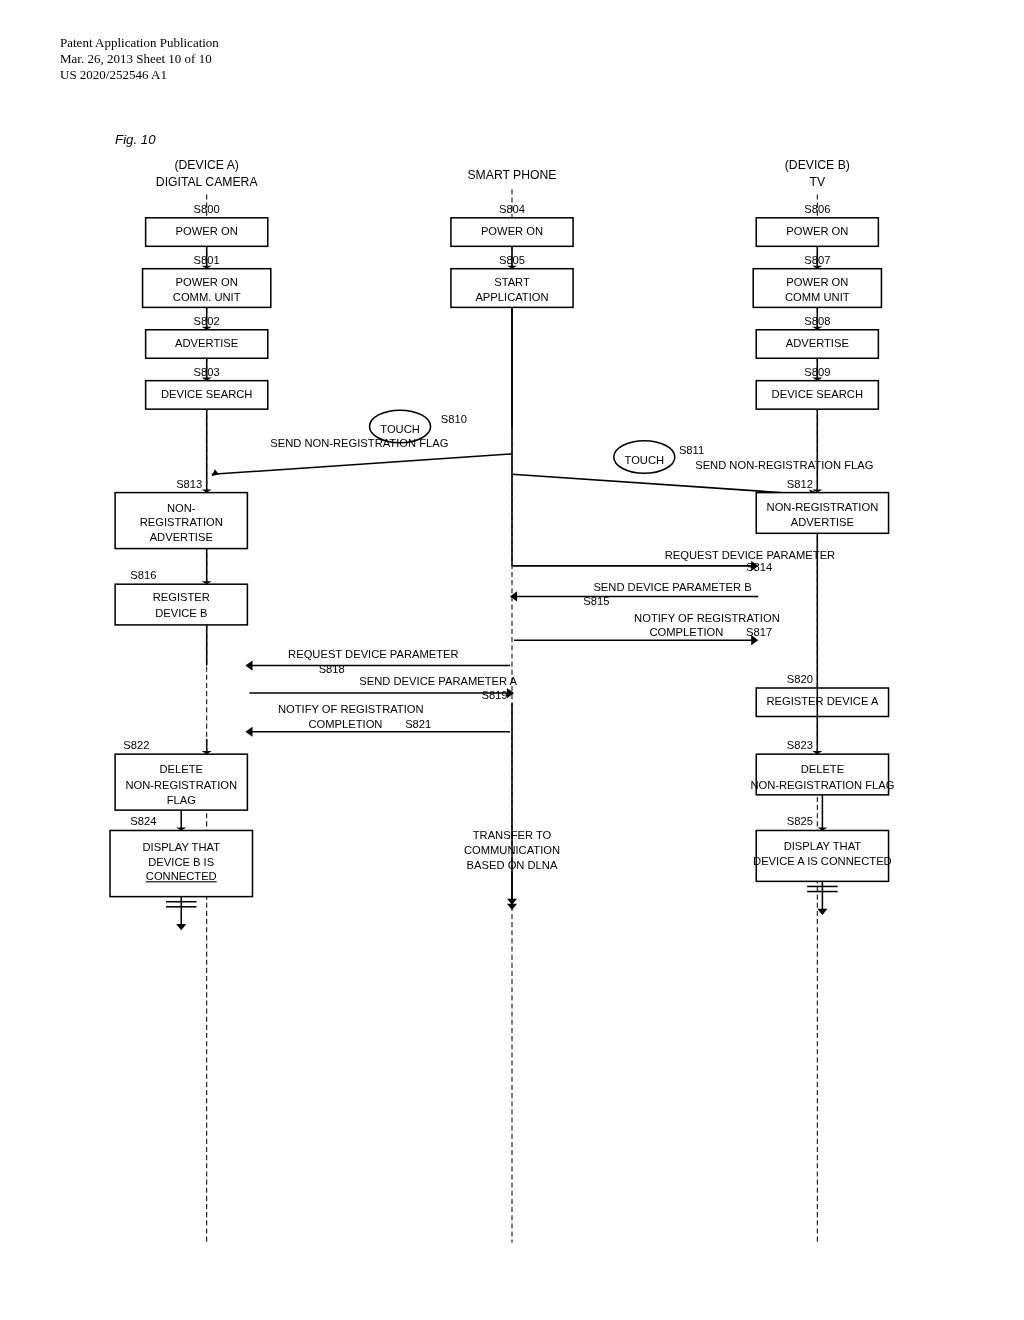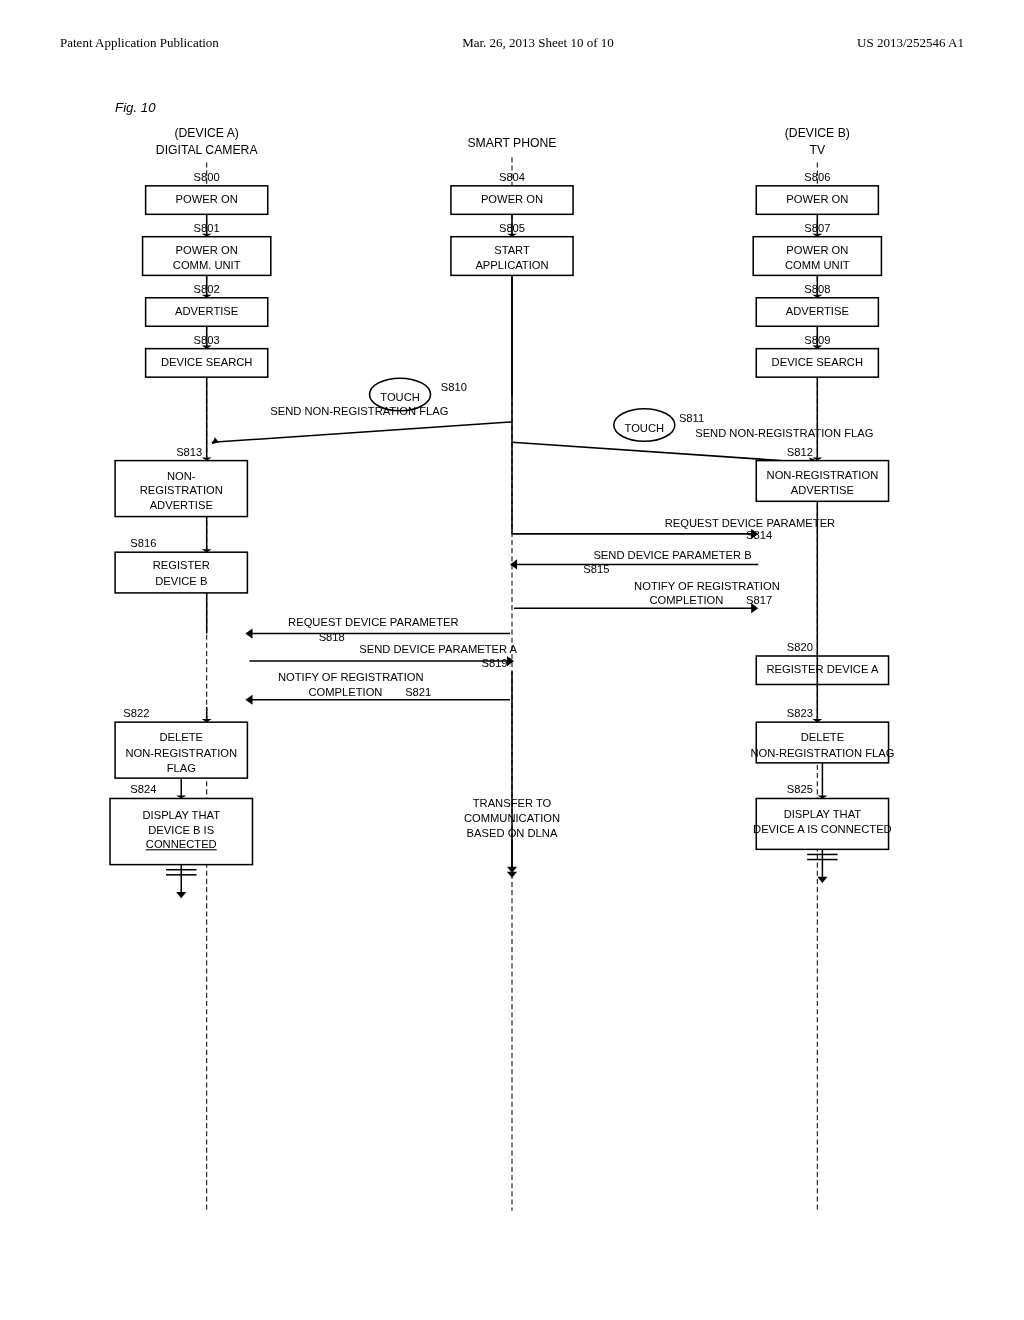--- a/index.html
+++ b/index.html
@@ -18,20 +18,21 @@
       position: relative;
       padding: 20px 40px;
     }
     .header {
       display: flex;
       justify-content: space-between;
       align-items: flex-start;
       padding: 15px 20px 10px 20px;
       border-bottom: none;
       font-size: 13px;
+      flex-direction: column;
     }
 
     .diagram-area {
       position: relative;
       width: 100%;
       margin-top: 20px;
     }
 
     svg {
       width: 100%;
@@ -73,21 +74,21 @@
       text-anchor: middle;
     }
   </style>
 </head>
 <body>
 
 <div class="page">
   <div class="header">
     <span>Patent Application Publication</span>
     <span>Mar. 26, 2013   Sheet 10 of 10</span>
-    <span>US 2013/252546 A1</span>
+    <span>US 2020/252546 A1</span>
   </div>
 
   <div class="diagram-area">
     <svg viewBox="0 0 900 1130" xmlns="http://www.w3.org/2000/svg">
 
       <text x="60" y="30" class="title-text">Fig. 10</text>
 
       <text x="150" y="55" class="device-text" text-anchor="middle">(DEVICE A)</text>
       <text x="150" y="72" class="device-text" text-anchor="middle">DIGITAL CAMERA</text>
 

